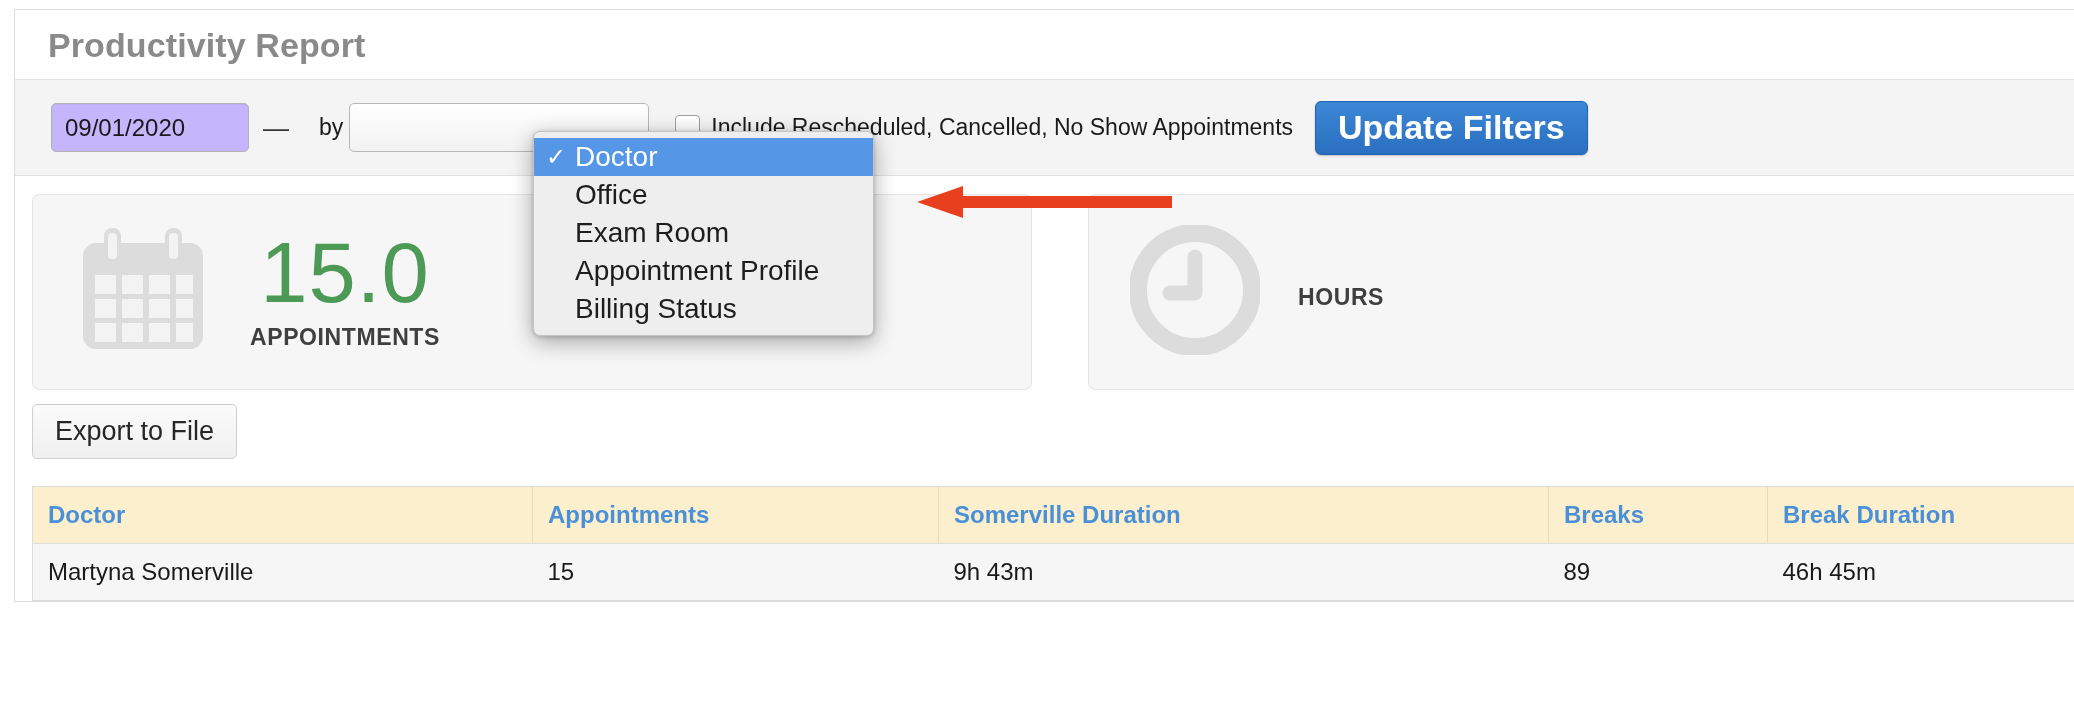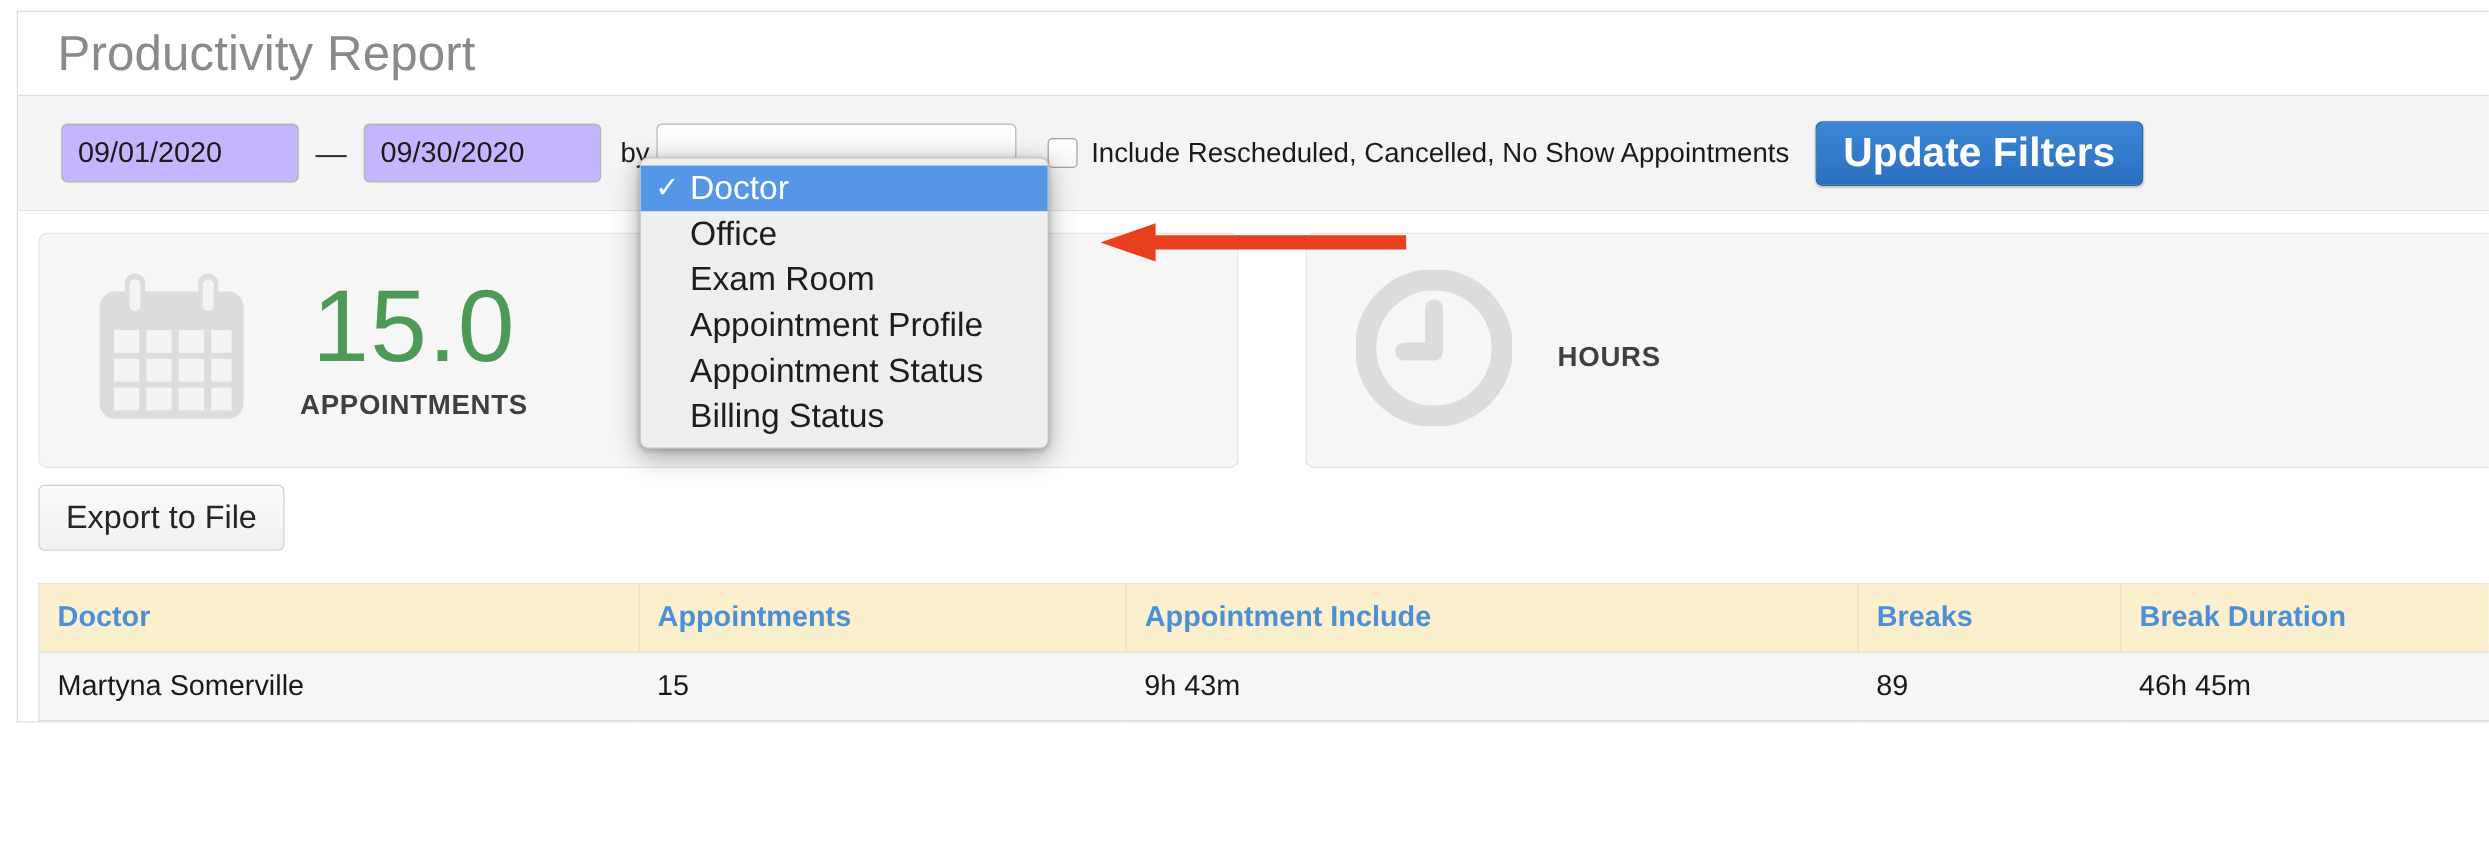--- a/index.html
+++ b/index.html
@@ -23,22 +23,22 @@
 
   
   .panel-header {
     height: 70px;
     display: flex; align-items: center;
     padding-left: 33px;
     background: #ffffff;
     border-bottom: 1px solid #e2e2e2;
   }
   .panel-title {
-    font-size: 41px;
-    font-weight: 400;
+    font-size: 34px;
+    font-weight: 700;
     color: #8a8a8a;
     letter-spacing: 0.1px;
     line-height: 1;
   }
 
   
   .filter-bar {
     height: 96px;
     background: #f4f4f4;
     border-bottom: 1px solid #e0e0e0;
@@ -238,21 +238,20 @@
     <div class="panel-header">
       <div class="panel-title">Productivity Report</div>
     </div>
 
     <div class="filter-bar">
 
       <input class="date-input" type="text" value="09/01/2020" style="">
 
       <span class="dash">—</span>
 
-      <input class="date-input" type="text" value="09/30/2020" style="">
 
       <span class="by-label">by</span>
 
       <div class="select-box"></div>
 
       <div class="checkbox-wrap">
         <div class="checkbox"></div>
         <span class="checkbox-label">Include Rescheduled, Cancelled, No Show Appointments</span>
       </div>
 
@@ -307,21 +306,21 @@
     <div class="export-row">
       <button class="btn-default">Export to File</button>
     </div>
 
     <div class="table-wrap">
       <table class="report">
         <thead>
           <tr>
             <th style="width:500px">Doctor</th>
             <th style="width:406px">Appointments</th>
-            <th style="width:610px">Appointment Include</th>
+            <th style="width:610px">Somerville Duration</th>
             <th style="width:219px">Breaks</th>
             <th>Break Duration</th>
           </tr>
         </thead>
         <tbody>
           <tr>
             <td>Martyna Somerville</td>
             <td>15</td>
             <td>9h 43m</td>
             <td>89</td>
@@ -345,24 +344,20 @@
     <div class="dd-item">
       <span class="dd-check"></span>
       <span>Exam Room</span>
     </div>
     <div class="dd-item">
       <span class="dd-check"></span>
       <span>Appointment Profile</span>
     </div>
     <div class="dd-item">
       <span class="dd-check"></span>
-      <span>Appointment Status</span>
-    </div>
-    <div class="dd-item">
-      <span class="dd-check"></span>
       <span>Billing Status</span>
     </div>
   </div>
 
   <div class="arrow-annot">
     <svg width="255" height="34" viewBox="0 0 255 34" aria-hidden="true">
       <path d="M0 17 L46 1 L46 11 L255 11 L255 23 L46 23 L46 33 Z" fill="#e8401f"></path>
     </svg>
   </div>
 

